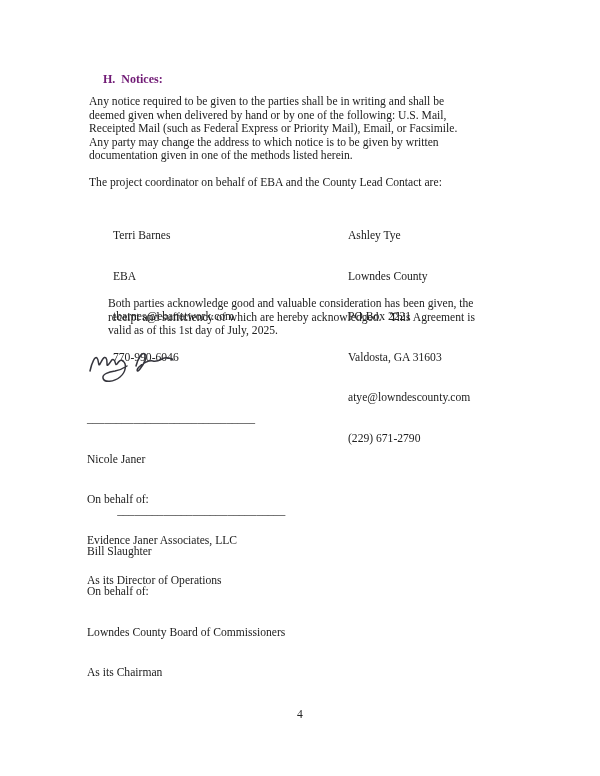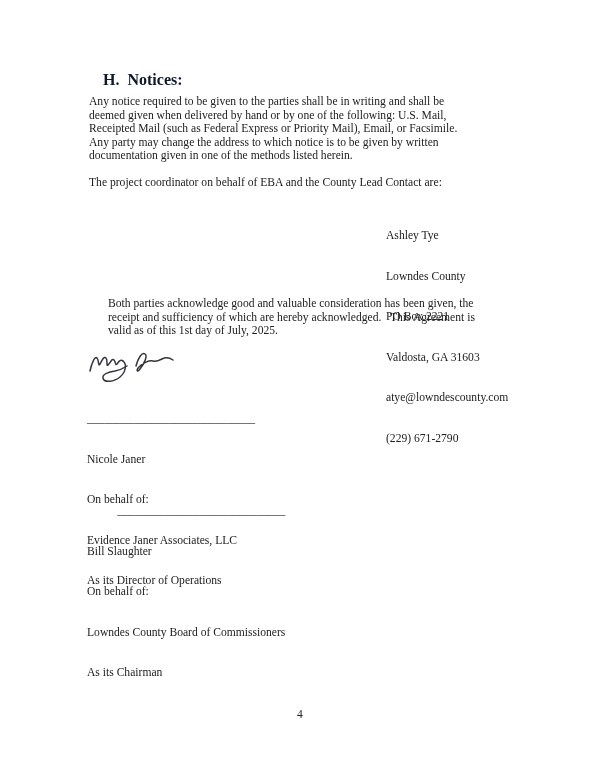--- a/index.html
+++ b/index.html
@@ -17,22 +17,22 @@
     font-size: 11.6px;
     line-height: 13.5px;
     overflow: hidden;
   }
   .text {
     position: absolute;
     white-space: pre-wrap;
   }
   .heading {
     font-weight: bold;
-    color: #0f172a;
-    font-size: 16px;
+    color: #701a75;
+    font-size: 12px;
   }
   .contact-block div {
     white-space: pre-wrap;
   }
   .sig-block div {
     white-space: pre-wrap;
   }
   .sig-line {
     color: #2b2b2b;
     letter-spacing: 0px;
@@ -55,22 +55,28 @@
   <div class="text heading" style="left:103px; top:73px;">H.  Notices:</div>
 
   <div class="text" style="left:89px; top:176px;">The project coordinator on behalf of EBA and the County Lead Contact are:</div>
 
   <div class="text" style="left:89px; top:95px;">Any notice required to be given to the parties shall be in writing and shall be
 deemed given when delivered by hand or by one of the following: U.S. Mail,
 Receipted Mail (such as Federal Express or Priority Mail), Email, or Facsimile.
 Any party may change the address to which notice is to be given by written
 documentation given in one of the methods listed herein.</div>
 
+  <div class="text contact-block" style="left:113px; top:202px;">
+    <div>Terri Barnes</div>
+    <div>EBA</div>
+    <div>tbarnes@ebanetwork.com</div>
+    <div>770-990-6046</div>
+  </div>
 
-  <div class="text contact-block" style="left:386px; top:202px;">
+  <div class="text contact-block" style="left:348px; top:202px;">
     <div>Ashley Tye</div>
     <div>Lowndes County</div>
     <div>PO Box 2221</div>
     <div>Valdosta, GA 31603</div>
     <div>atye@lowndescounty.com</div>
     <div>(229) 671-2790</div>
   </div>
 
   <div class="text" style="left:89px; top:297px;margin-left:19px;">Both parties acknowledge good and valuable consideration has been given, the
 receipt and sufficiency of which are hereby acknowledged.   This Agreement is

